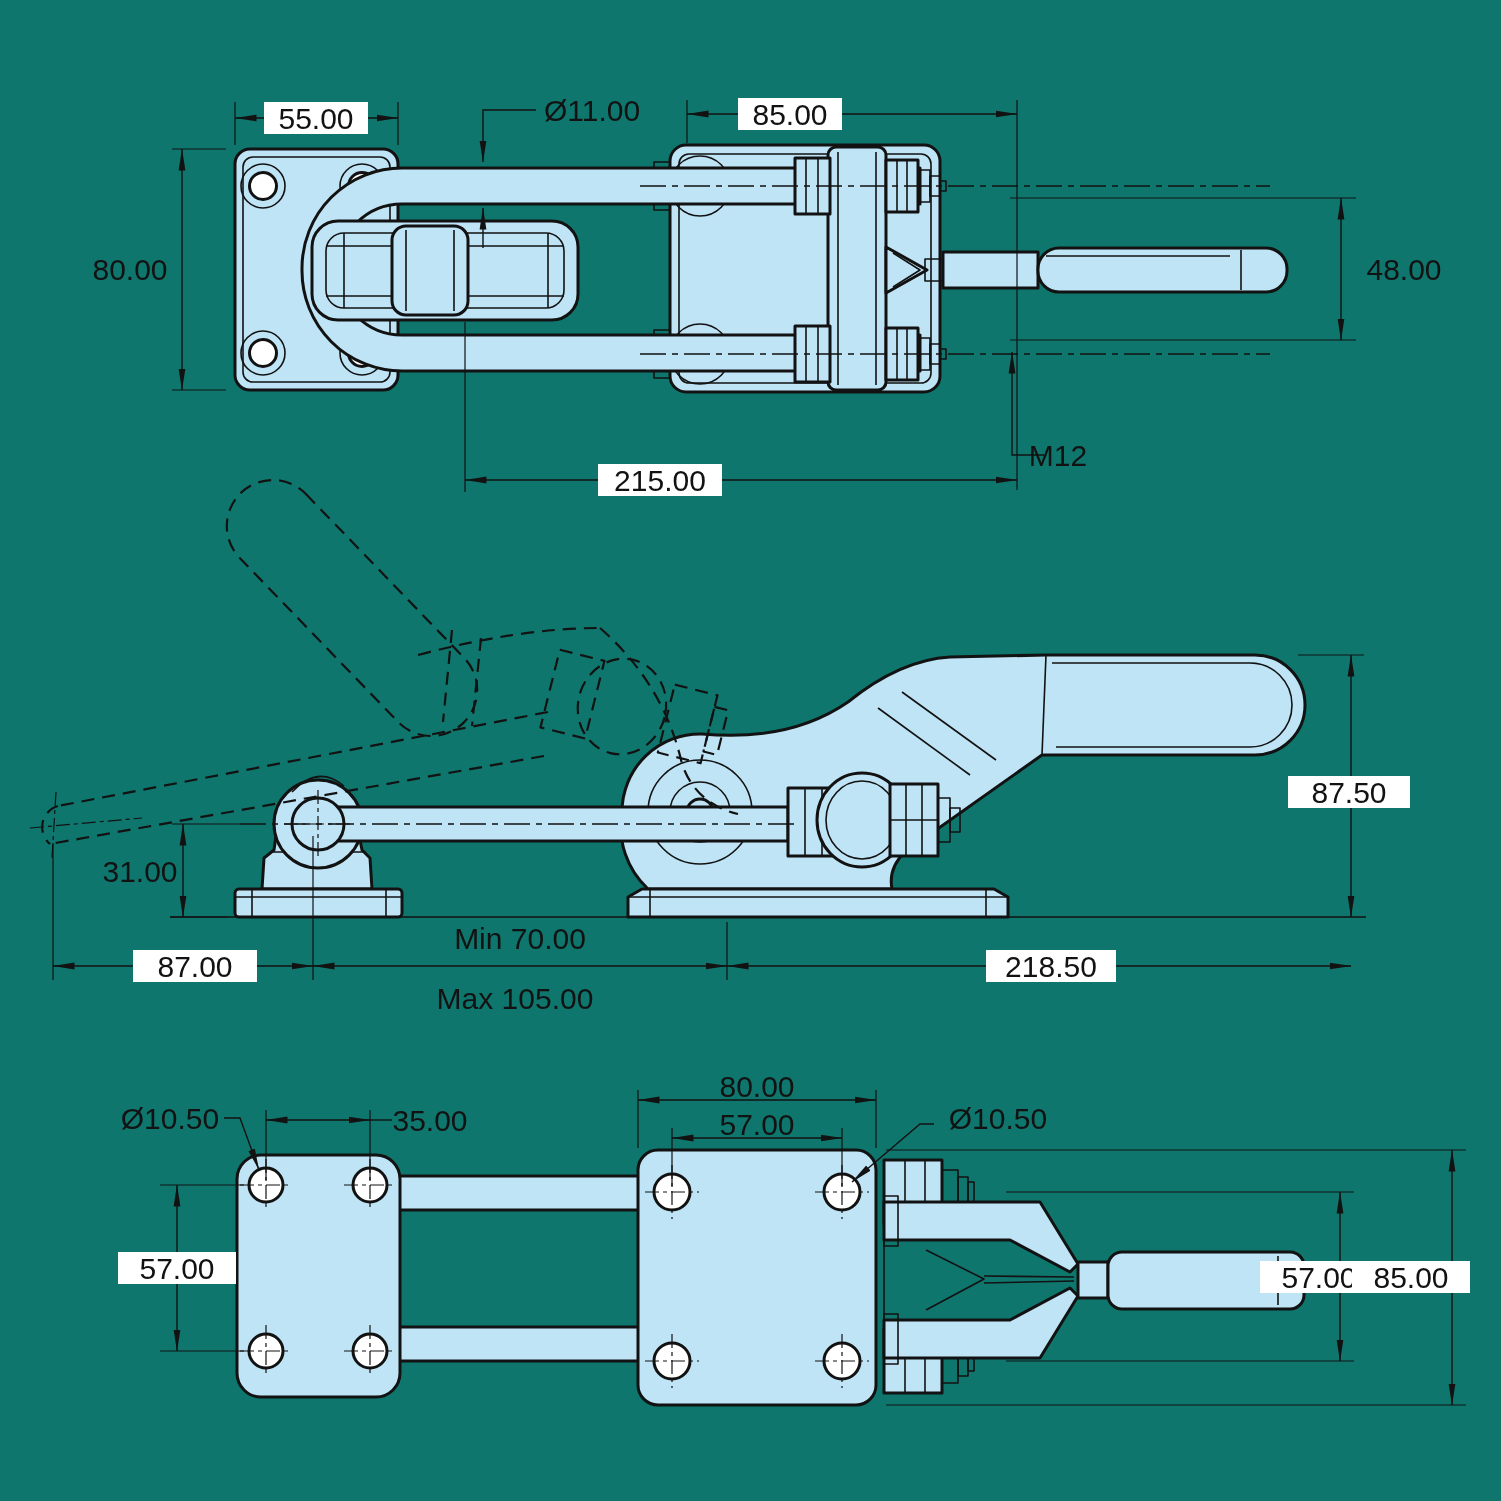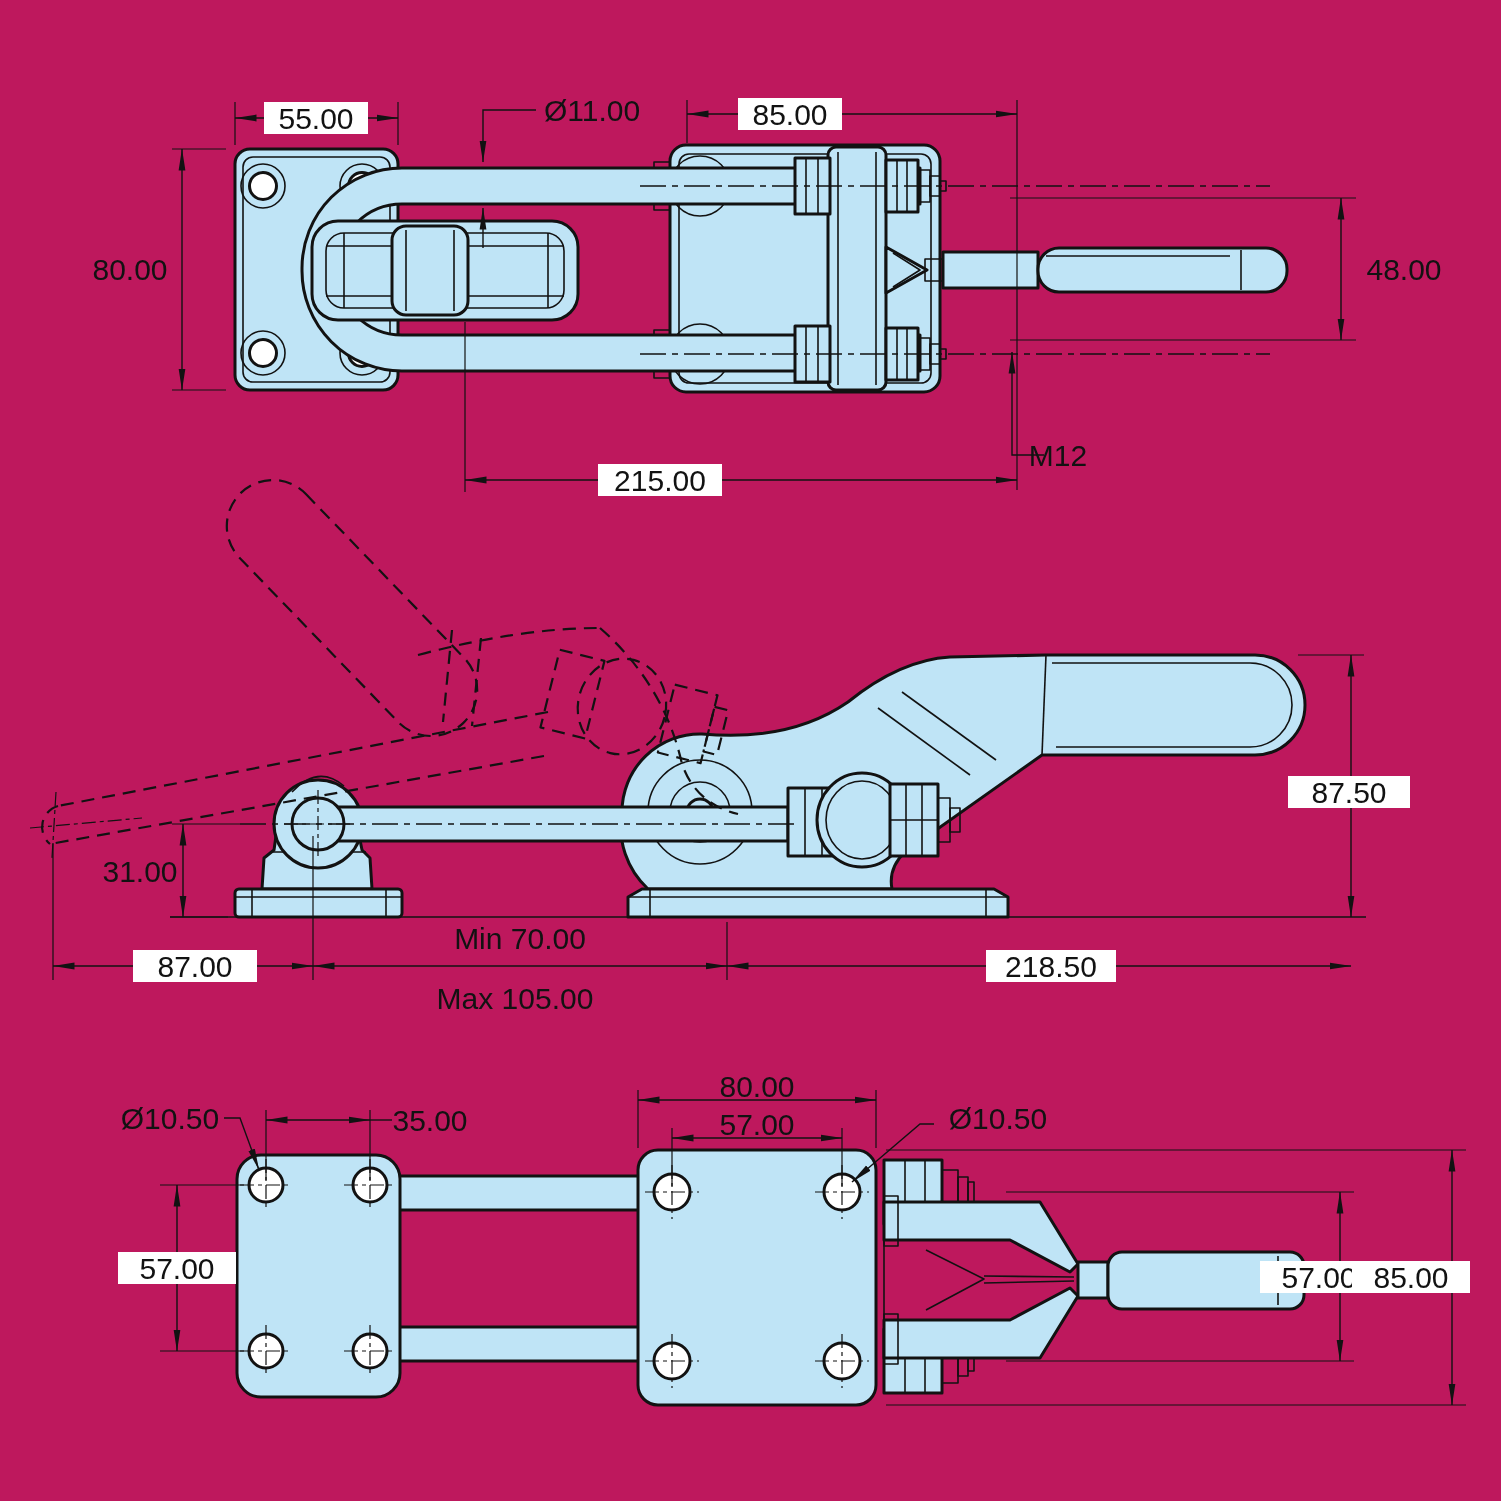--- a/index.html
+++ b/index.html
@@ -1,16 +1,16 @@
 <!DOCTYPE html>
 <html><head>
 <meta charset="utf-8">
 <style>
   html,body{margin:0;padding:0;background:#ffffff;}
-  .sheet{position:relative;width:1501px;height:1501px;background:#be185d;overflow:hidden;
+  .sheet{position:relative;width:1501px;height:1501px;background:#0f766e;overflow:hidden;
          font-family:"Liberation Sans",sans-serif;}
   svg{position:absolute;left:0;top:0;}
   
   .outline{stroke:#121212;stroke-width:3;fill:none;stroke-linejoin:round;stroke-linecap:round;}
   .outlineF{stroke:#121212;stroke-width:3;stroke-linejoin:round;}
   .detail{stroke:#121212;stroke-width:1.6;fill:none;stroke-linejoin:round;}
   .dim{stroke:#121212;stroke-width:1.4;fill:none;}
   .ext{stroke:#121212;stroke-width:1.2;fill:none;}
   .cl{stroke:#121212;stroke-width:1.3;fill:none;stroke-dasharray:26 6 6 6;}
   .cls{stroke:#121212;stroke-width:1.2;fill:none;stroke-dasharray:14 4 4 4;}

